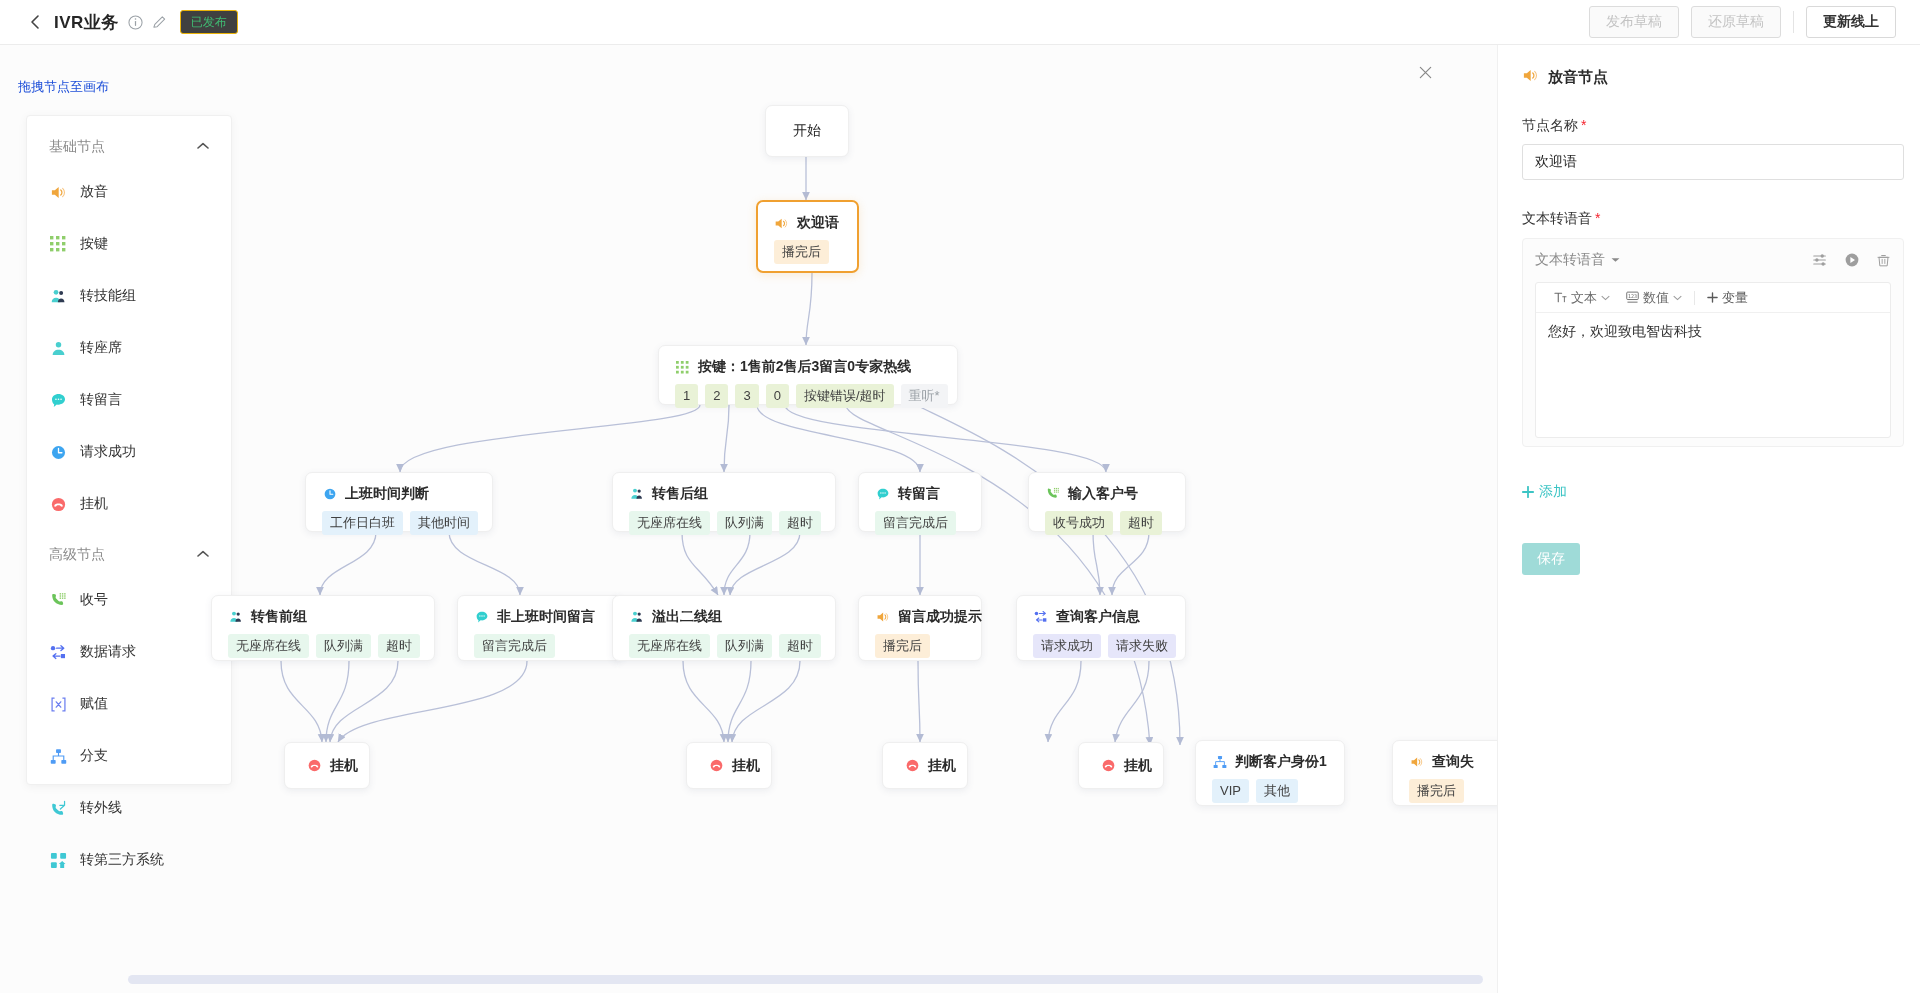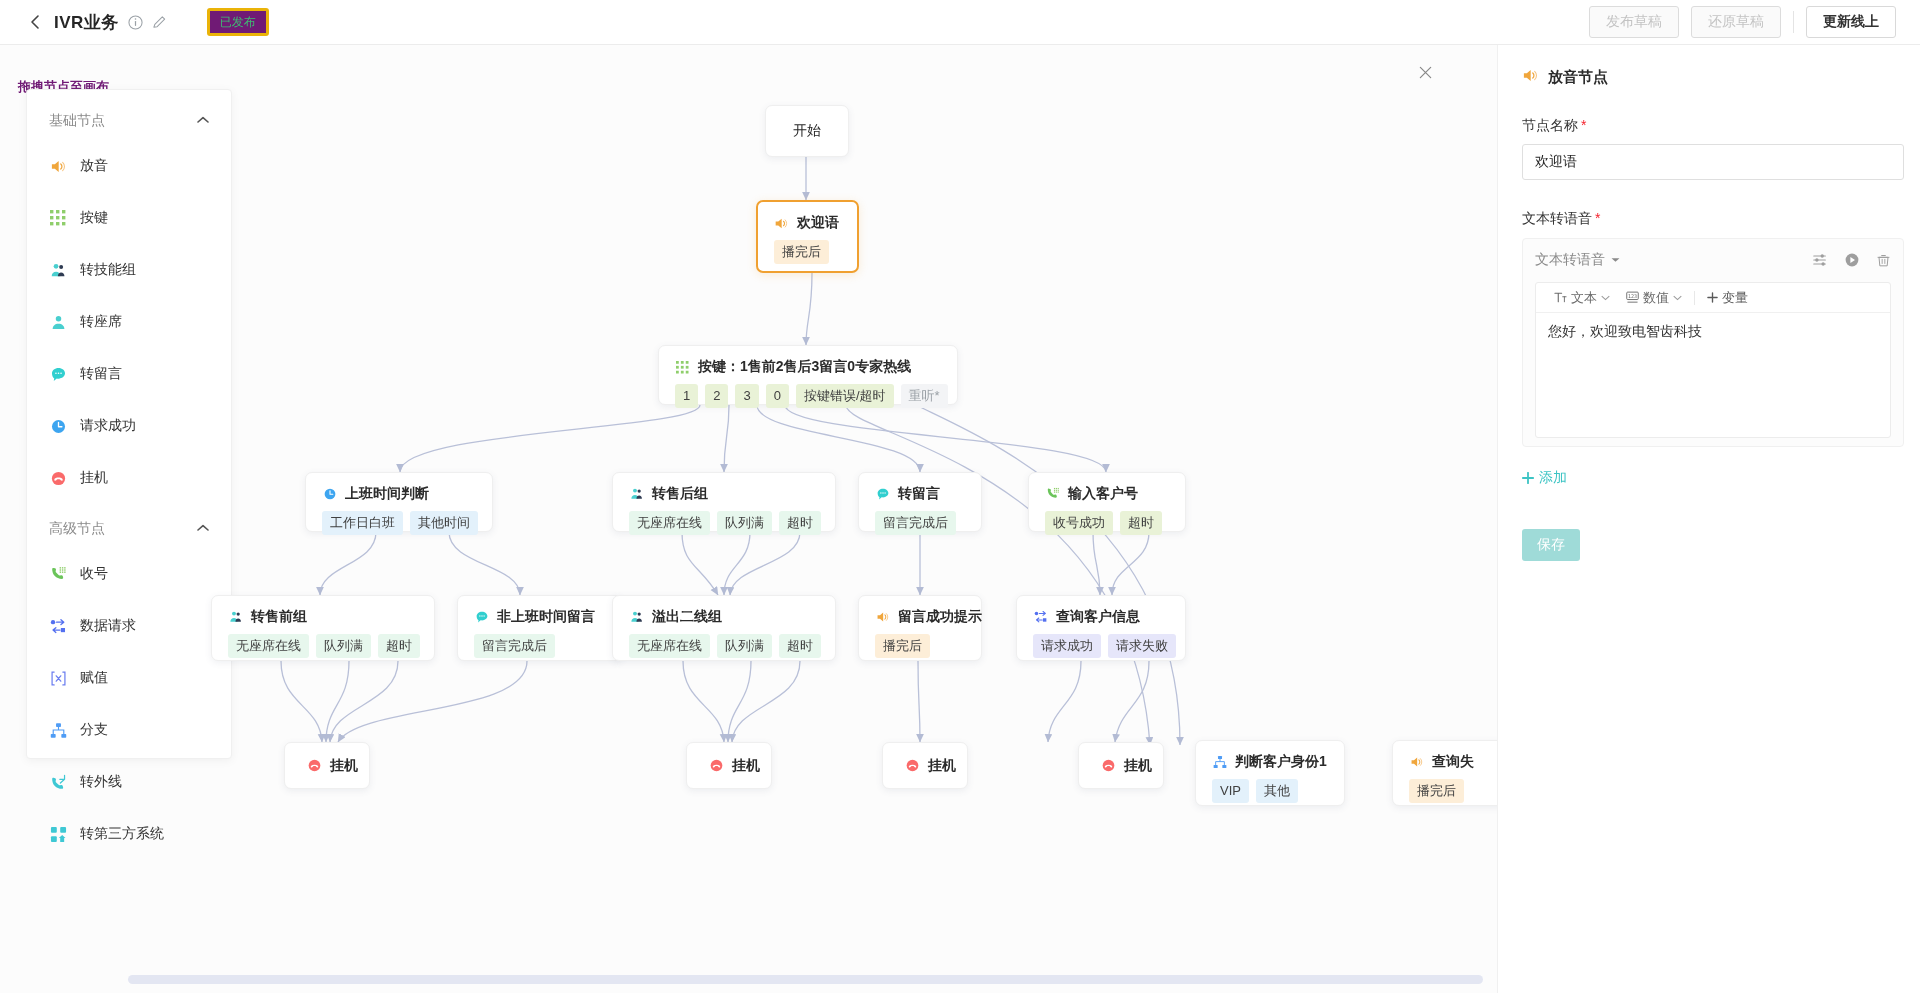--- a/index.html
+++ b/index.html
@@ -15,42 +15,42 @@
     position:absolute; left:0; top:0; width:1920px; height:45px;
     background:#ffffff; border-bottom:1px solid #ececec;
     display:flex; align-items:center; padding:0 24px;
   }
   .hdr-back { width:22px; height:22px; display:flex; align-items:center; justify-content:center;
               color:#444; font-size:18px; cursor:pointer; }
   .hdr-title { font-size:17px; font-weight:700; margin-left:8px; letter-spacing:.5px; }
   .hdr-ico { margin-left:9px; color:#9aa0a6; font-size:14px; display:inline-flex; align-items:center; }
   .hdr-ico svg { display:block; }
   .badge-pub {
-    margin-left:40px; border:3px solid #eab308; background:#701a75; color:#3fbb72;
+    margin-left:13px; border:1px solid #eab308; background:#404040; color:#3fbb72;
     font-size:12px; border-radius:3px; padding:3px 10px; line-height:16px;
   }
   .hdr-right { margin-left:auto; display:flex; align-items:center; gap:12px;font-family:Liberation Mono, monospace; }
   .btn {
     height:32px; min-width:88px; border:1px solid #dcdcdc; background:#fff; border-radius:3px;
     font-size:14px; color:#333; padding:0 16px; cursor:pointer;
     display:flex; align-items:center; justify-content:center;
     font-family:inherit;
   }
   .btn.disabled { color:#c3c3c3; background:#fafafa; cursor:not-allowed; }
   .hdr-sep { width:1px; height:22px; background:#e4e4e4; }
   .btn.primary-outline { font-weight:700; border-color:#d9d9d9; }
 
   
   .canvas-wrap {
     position:absolute; left:0; top:45px; width:1497px; height:948px;
     background:#fcfcfc; overflow:hidden;
   }
-  .drag-hint { position:absolute; left:18px; top:33px; color:#701a75; font-size:13px;font-weight:bold; }
+  .drag-hint { position:absolute; left:18px; top:33px; color:#1d4ed8; font-size:13px; }
   .palette {
-    position:absolute; left:26px; top:44px; width:206px; height:670px;
+    position:absolute; left:26px; top:70px; width:206px; height:670px;
     background:#ffffff; border:1px solid #f0f0f0; border-radius:4px;
     box-shadow:0 2px 10px rgba(0,0,0,.05);
     padding-top:6px;
   }
   .pal-group-hdr {
     display:flex; align-items:center; justify-content:space-between;
     padding:16px 22px 10px 22px; color:#8a8a8a; font-size:14px;
   }
   .pal-caret { color:#555; font-size:11px; transform:translateY(-1px); }
   .pal-item {
@@ -108,21 +108,21 @@
   .tts-sel { color:#8a8a8a; font-size:14px; display:flex; align-items:center; gap:6px; cursor:pointer; }
   .tts-actions { margin-left:auto; display:flex; align-items:center; gap:16px; color:#9e9e9e; }
   .tts-actions .act { cursor:pointer; display:flex; }
   .tts-inner { margin-top:13px; border:1px solid #ececec; border-radius:3px; background:#fff; }
   .tts-toolbar { display:flex; align-items:center; gap:0; height:30px; padding:0 10px; border-bottom:1px solid #f0f0f0; }
   .tb-item { display:flex; align-items:center; gap:4px; color:#6b6b6b; font-size:13px; padding:0 8px; cursor:pointer; }
   .tb-sep { width:1px; height:14px; background:#e8e8e8; margin:0 4px; }
   .tb-var { color:#595959; font-size:13px; display:flex; align-items:center; gap:4px; padding:0 8px; cursor:pointer; }
   .tts-area { min-height:124px; padding:10px 12px; font-size:14px; color:#333; }
   .tts-count { text-align:right; color:#a6a6a6; font-size:13px; padding:6px 4px 2px 0; }
-  .add-link { margin-top:22px; color:#3cc4c4; font-size:14px; display:inline-flex; align-items:center; gap:5px; cursor:pointer; }
+  .add-link { margin-top:36px; color:#3cc4c4; font-size:14px; display:inline-flex; align-items:center; gap:5px; cursor:pointer; }
   .save-btn {
     margin-top:42px; width:58px; height:32px; border:none; border-radius:3px;
     background:#9fdbd8; color:#fff; font-size:14px; cursor:pointer; font-family:inherit;
     display:flex; align-items:center; justify-content:center;
   }
 </style>
 </head>
 <body>
 
 <div class="header">

